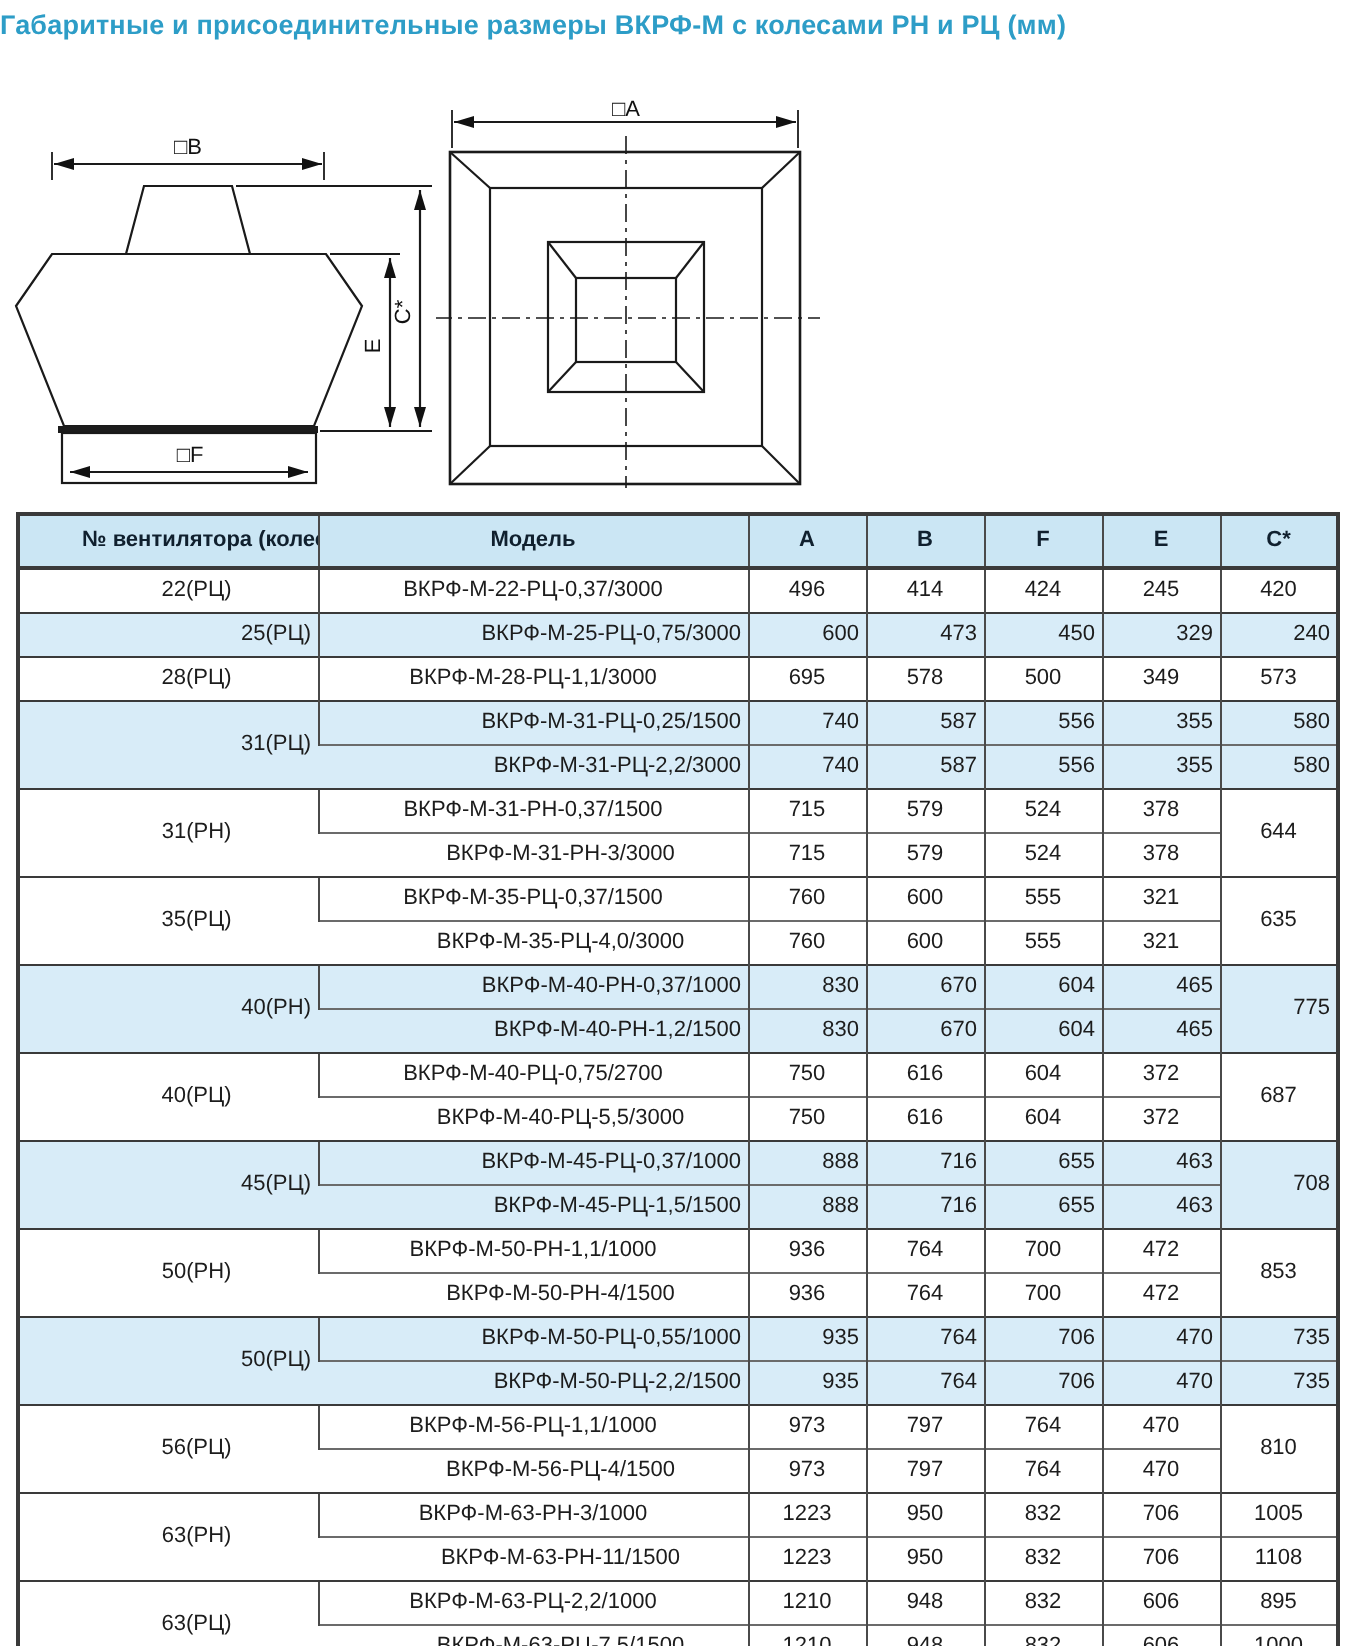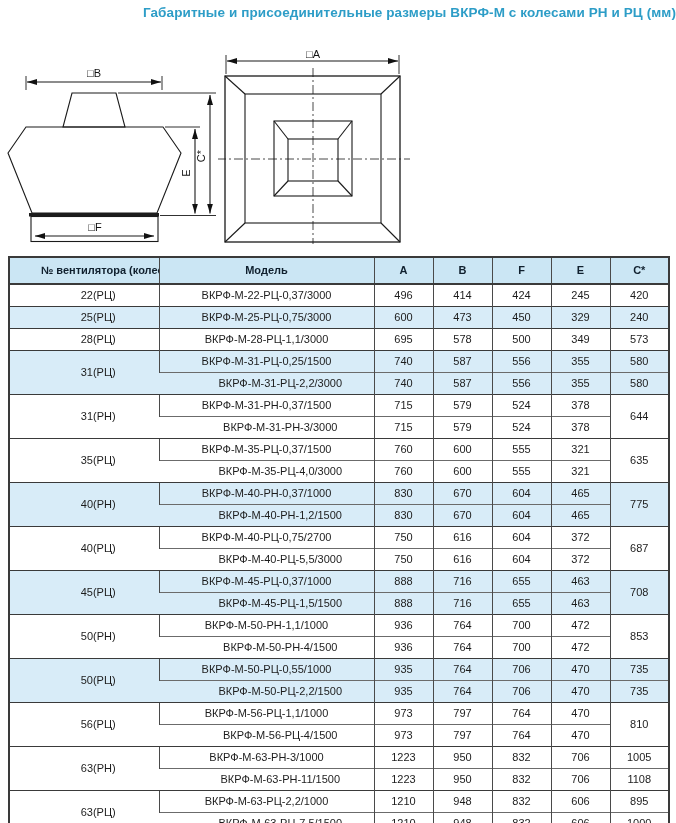--- a/index.html
+++ b/index.html
@@ -13,21 +13,21 @@
     --cell-text:#1C1C1C;
   }
   html,body{margin:0;padding:0;}
   body{
     width:676px;height:823px;background:#ffffff;
     font-family:"Liberation Sans", sans-serif;
     color:var(--cell-text);
     position:relative;overflow:hidden;
   }
   .page-title{
-    padding-top:5px;text-align:right;
+    padding-top:5px;text-align:left;
     font-size:13.5px;font-weight:bold;color:var(--title-accent);
     letter-spacing:0.1px;
   }
   .diagram-area{position:relative;height:228px;}
   .svg-abs{position:absolute;}
   svg text{font-family:"Liberation Sans", sans-serif;font-size:11px;fill:#111;}
   .note{
     position:absolute;left:414px;top:162px;width:248px;
     font-size:11.5px;line-height:1.4;color:var(--note-text);
   }
@@ -45,21 +45,21 @@
   }
   table.dims th:first-child, table.dims td:first-child{border-left:none;padding-left:31px;}
   table.dims thead th{
     background:var(--table-header-bg);
     font-weight:bold;color:#10202e;
     border-bottom:2px solid var(--border-dark);
     padding:6px 3px;
   }
   tbody.group tr:first-child > *{border-top:1.5px solid var(--border-dark);}
   tbody.group tr + tr > *{border-top:1px solid var(--border-light);}
-  tbody.group.shaded td{background:var(--row-highlight);}
+  tbody.group.shaded td{background:var(--row-highlight);text-align:right;}
 </style>
 </head>
 <body>
 
 <div class="page-title">Габаритные и присоединительные размеры ВКРФ-М с колесами РН и РЦ (мм)</div>
 
 <div class="diagram-area">
 
   <svg class="svg-abs" style="left:0;top:40px;" width="222" height="188" viewBox="0 0 222 188">
     <defs>

